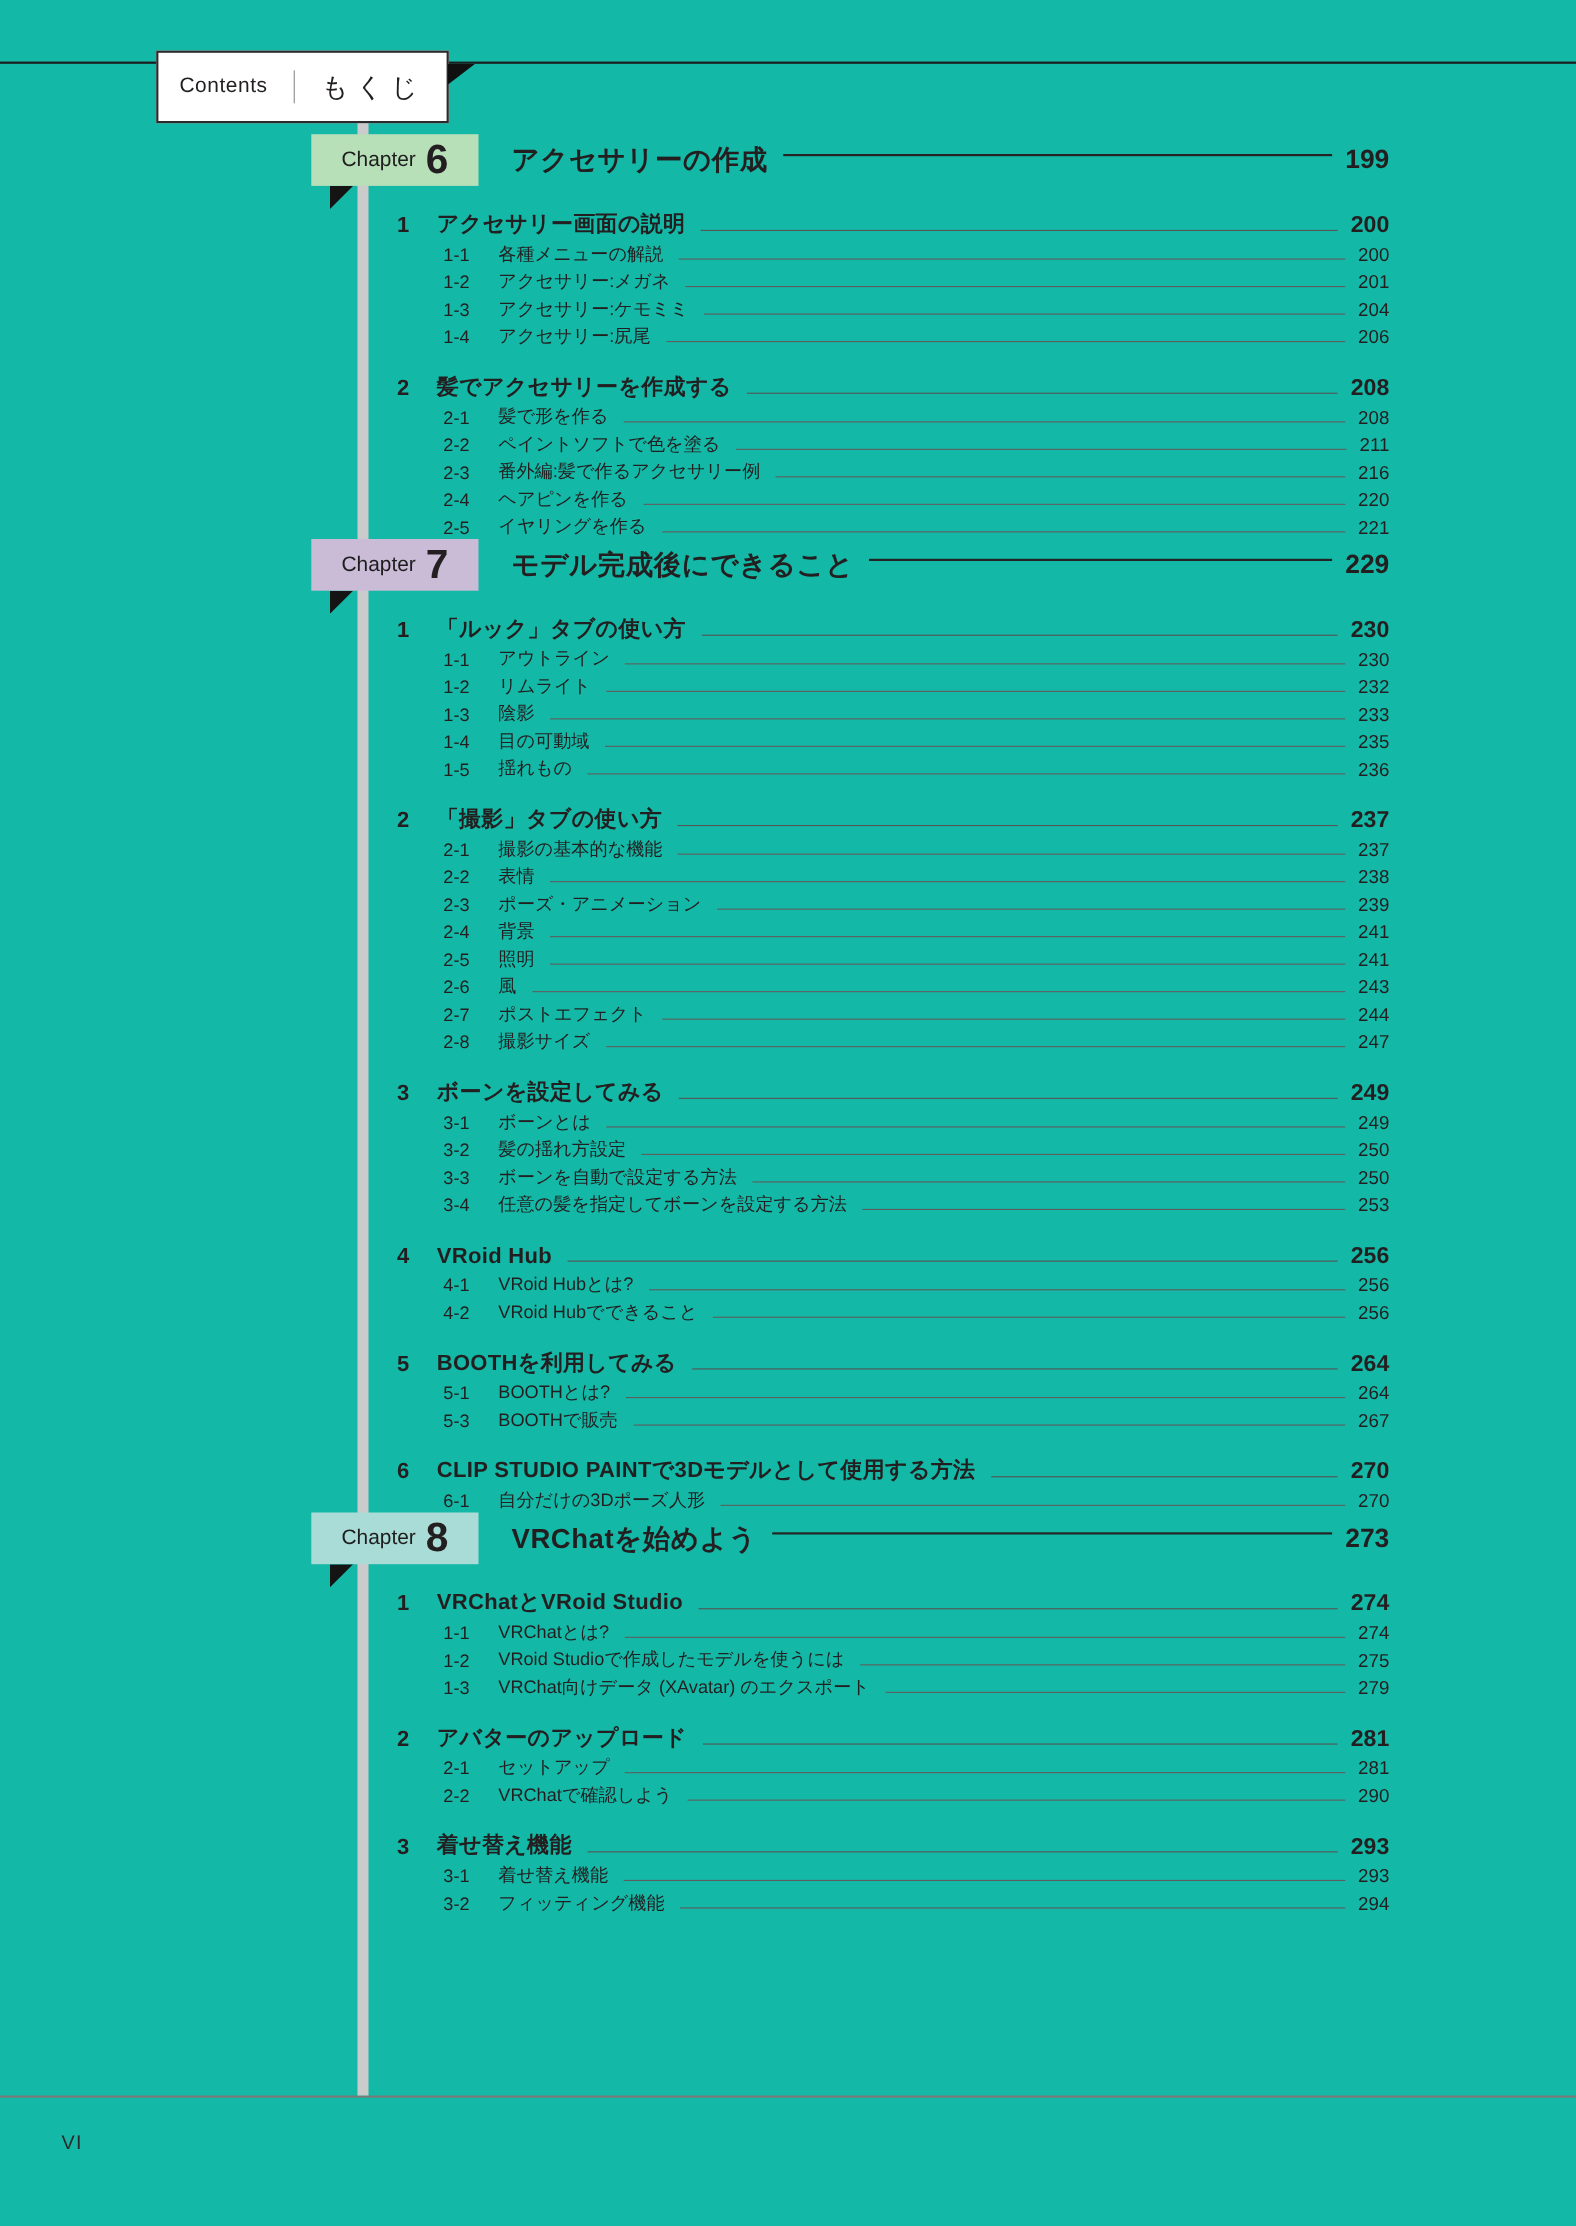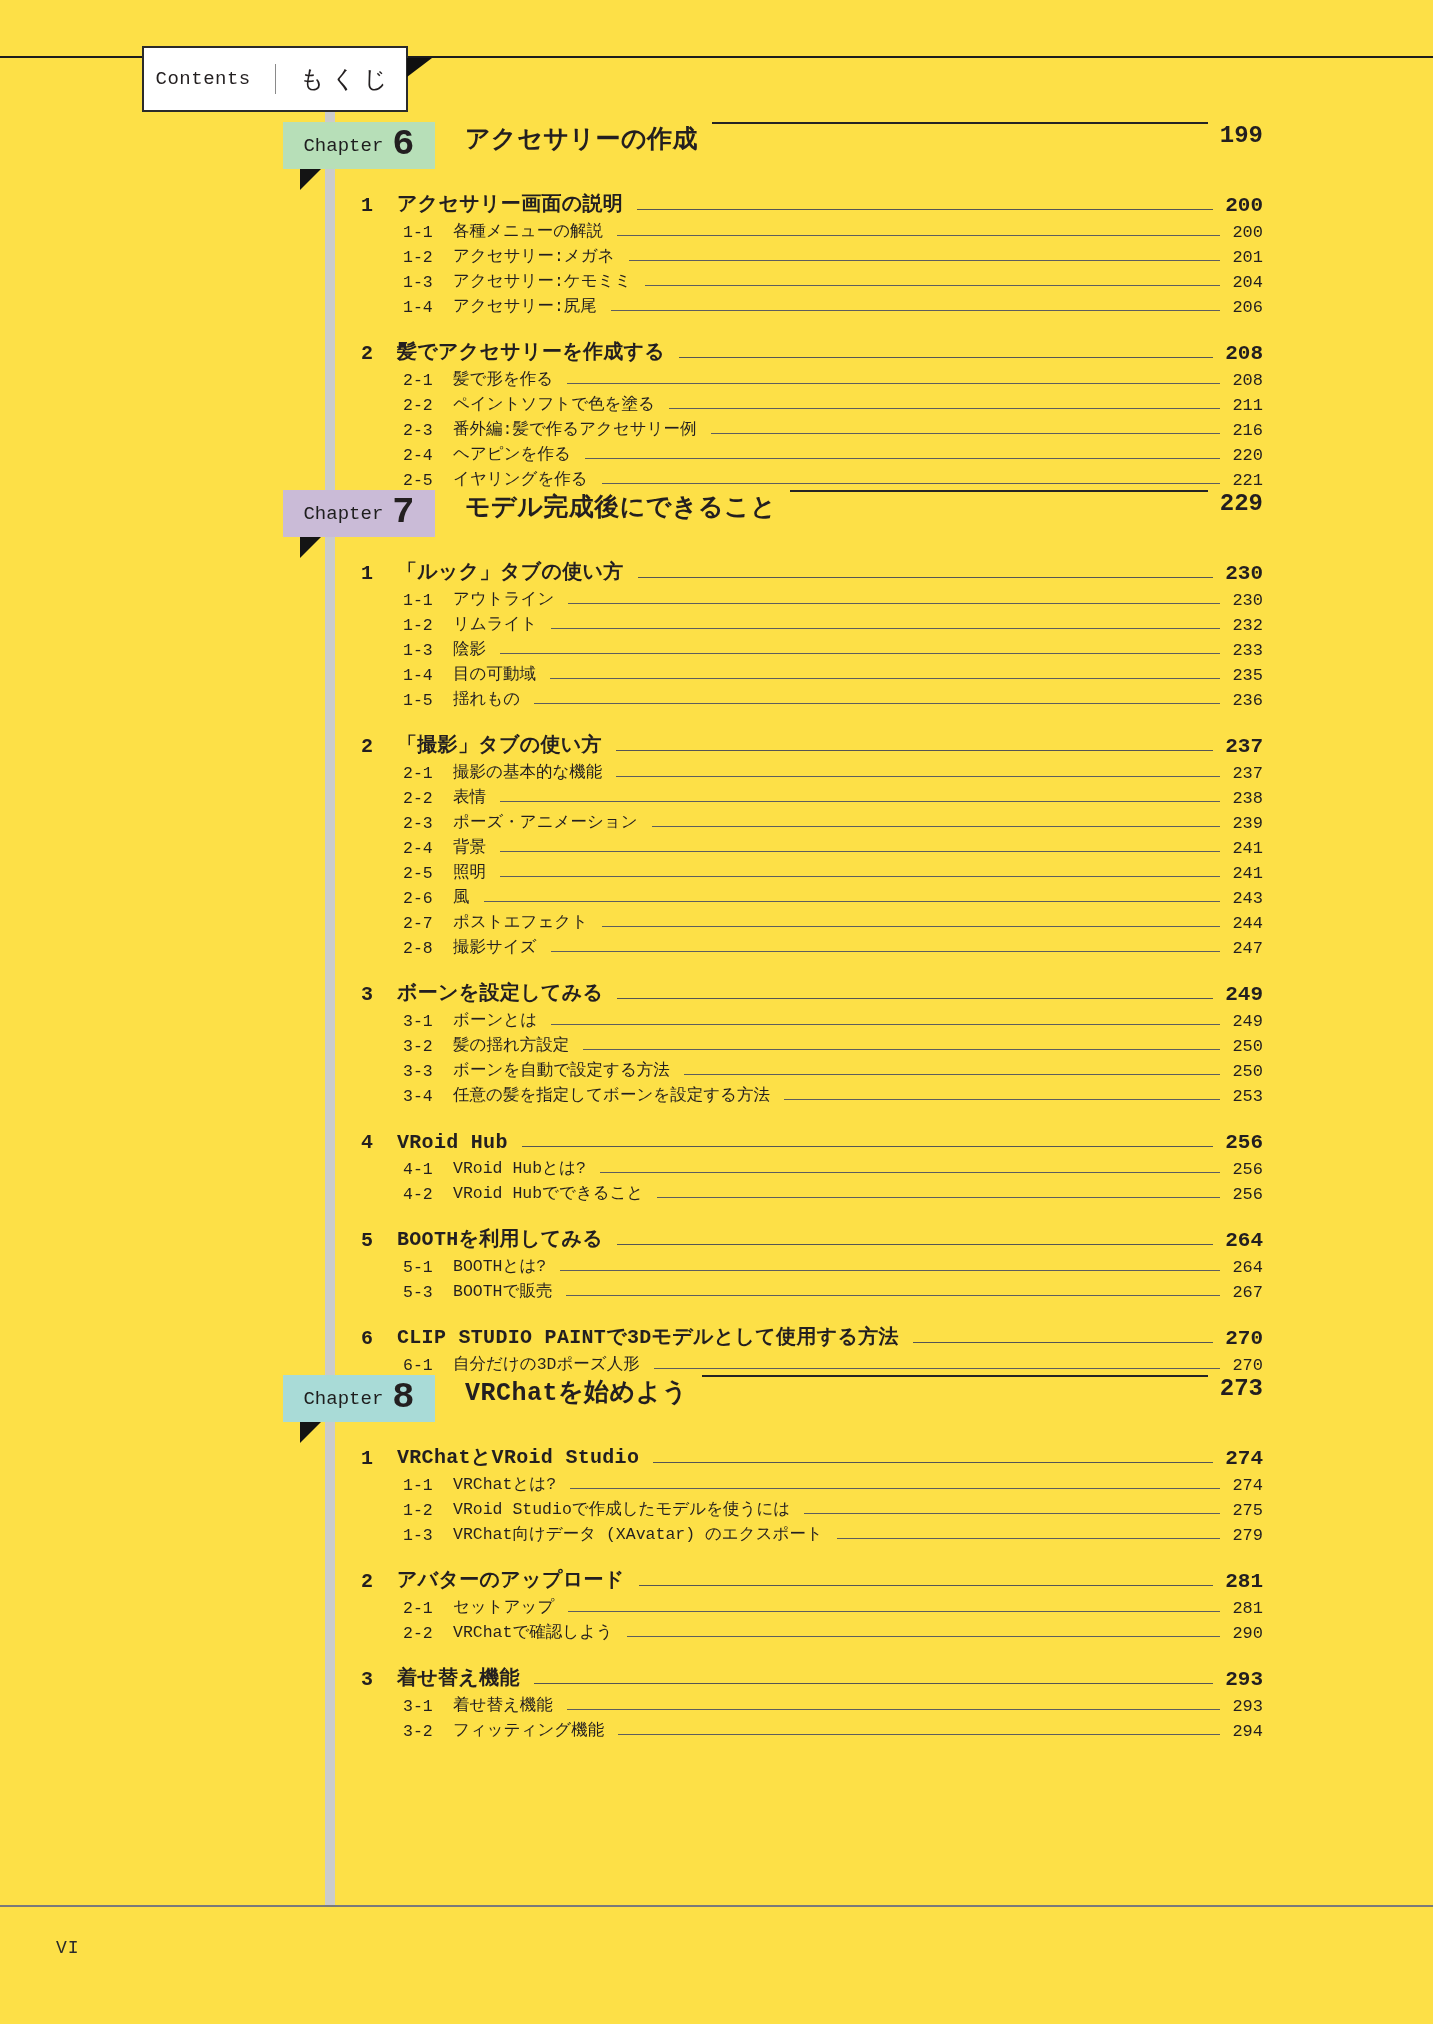--- a/index.html
+++ b/index.html
@@ -1,36 +1,36 @@
 <!DOCTYPE html>
 <html><head>
 <meta charset="utf-8">
 <style>
   html,body{margin:0;padding:0;background:#e8e8e8;}
-  .page{position:relative;width:1433px;height:2024px;background:#fde047;
-        font-family:Liberation Mono, monospace;color:#231f20;overflow:hidden;margin:0 auto;}
+  .page{position:relative;width:1433px;height:2024px;background:#14b8a6;
+        font-family:Liberation Sans, sans-serif;color:#231f20;overflow:hidden;margin:0 auto;}
 
   
   .top-rule{position:absolute;left:0;top:56px;width:100%;height:2px;background:#1c1c1c;z-index:1;}
   .contents-box{position:absolute;left:142px;top:46px;width:262px;height:62px;background:#fff;
                 border:2px solid #2b2b2b;display:flex;align-items:center;justify-content:center;gap:24px;z-index:3;}
   .contents-en{font-size:19px;letter-spacing:.5px;}
   .contents-divider{width:1px;height:30px;background:#8a8a8a;}
   .contents-ja{font-size:24px;letter-spacing:7px;}
   .corner-tri{position:absolute;width:25px;height:19px;background:#101010;
               clip-path:polygon(0 0,100% 0,0 100%);z-index:3;}
   .contents-corner{left:407px;top:58px;}
   .spine-bar{position:absolute;left:325px;top:108px;width:10px;height:1797px;background:#cbcbcb;z-index:1;}
   .bottom-rule{position:absolute;left:0;top:1905px;width:100%;height:2px;background:#7a7a7a;}
   .folio{position:absolute;left:56px;top:1938px;font-size:18px;letter-spacing:1px;color:#2a2a2a;}
 
   
   .toc{position:absolute;left:283px;top:122px;width:980px;z-index:2;}
   .chapter-block{position:relative;}
-  .chapter-row{display:flex;align-items:flex-start;}
+  .chapter-row{display:flex;align-items:center;}
   .chapter-badge{flex:0 0 152px;width:152px;height:47px;display:flex;align-items:center;justify-content:center;gap:9px;}
   .ch-word{font-size:19px;color:#1e1e1e;}
   .ch-num{font-size:37px;font-weight:bold;line-height:1;transform:translateY(-1px);}
   .ch-tri{position:absolute;left:17px;top:47px;width:21px;height:21px;background:#141414;
           clip-path:polygon(0 0,100% 0,0 100%);}
   .ch-title{font-size:25px;font-weight:bold;margin-left:30px;white-space:nowrap;letter-spacing:.5px;}
   .leader{flex:1 1 auto;border-bottom:1.5px solid #555;margin:0 12px 8px 14px;min-width:24px;}
   .chapter-row .leader{border-bottom:2px solid #242424;margin-bottom:10px;}
   .ch-page{font-size:24px;font-weight:bold;}
 

